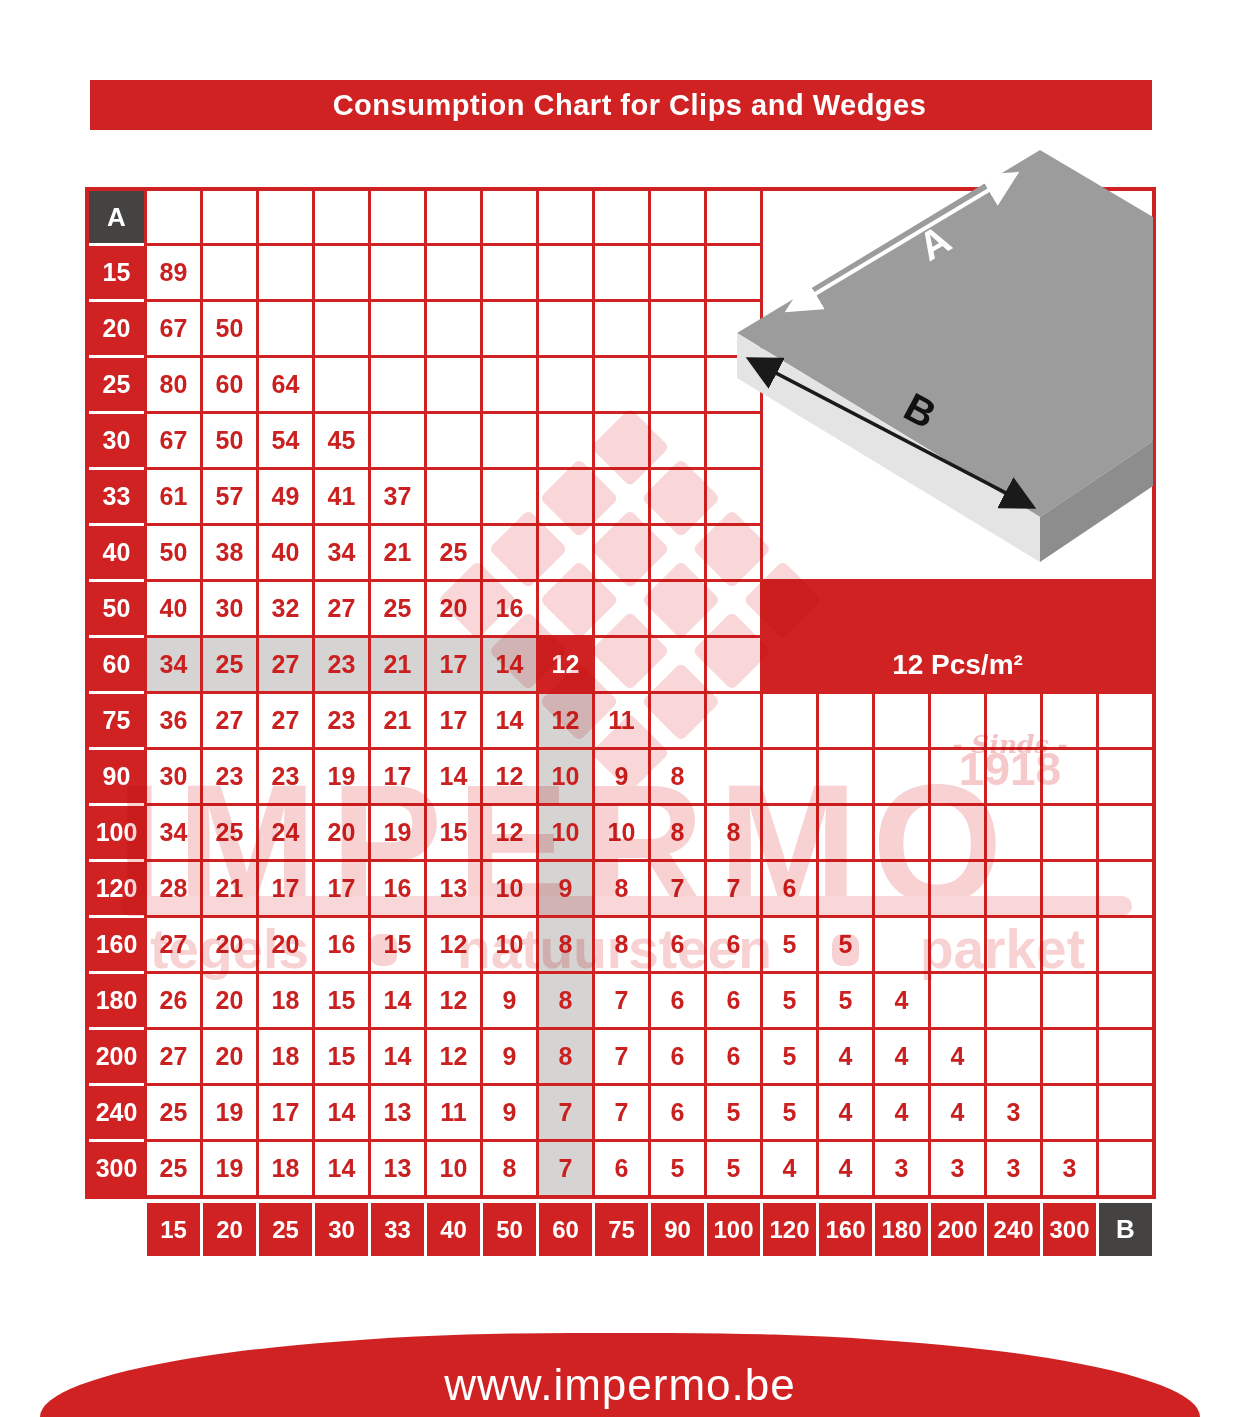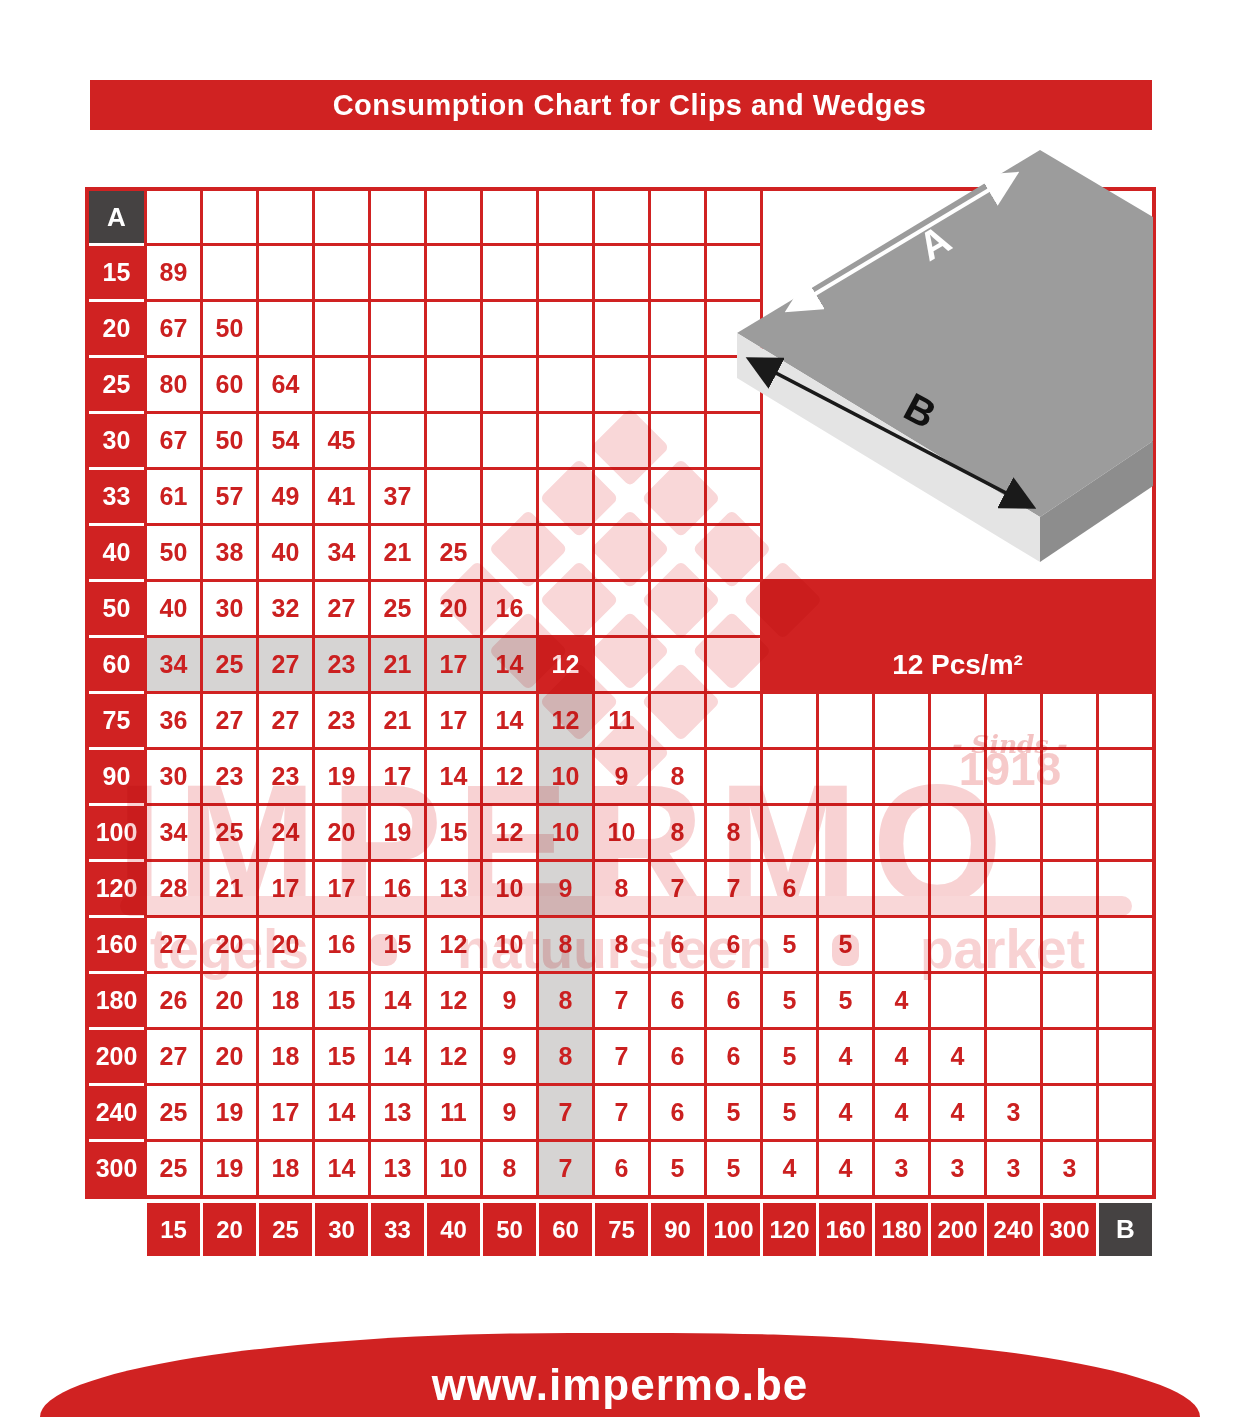--- a/index.html
+++ b/index.html
@@ -72,21 +72,21 @@
   #wm-tagline{
     position:absolute;left:150px;top:922px;width:935px;display:flex;align-items:center;
     justify-content:space-between;font-size:55px;font-weight:bold;color:var(--pink);line-height:1;
   }
   #wm-tagline .dot{width:27px;height:32px;border-radius:10px;background:var(--pink);}
   #footer-banner{
     position:absolute;left:40px;top:1333px;width:1160px;height:84px;background:var(--red);
     border-radius:580px 580px 0 0 / 92px 92px 0 0;
     display:flex;align-items:center;justify-content:center;padding-top:20px;
   }
-  #footer-banner span{color:#fff;font-size:44px;font-weight:bold;letter-spacing:1px;}
+  #footer-banner span{color:#fff;font-size:44px;font-weight:normal;letter-spacing:1px;}
 </style>
 </head>
 <body>
 
 <div id="title-banner">
   <span>Consumption Chart for Clips and Wedges</span>
 </div>
 
 <div id="grid">
     <div class="c corner" style="grid-area: 1 / 1;">A</div>

